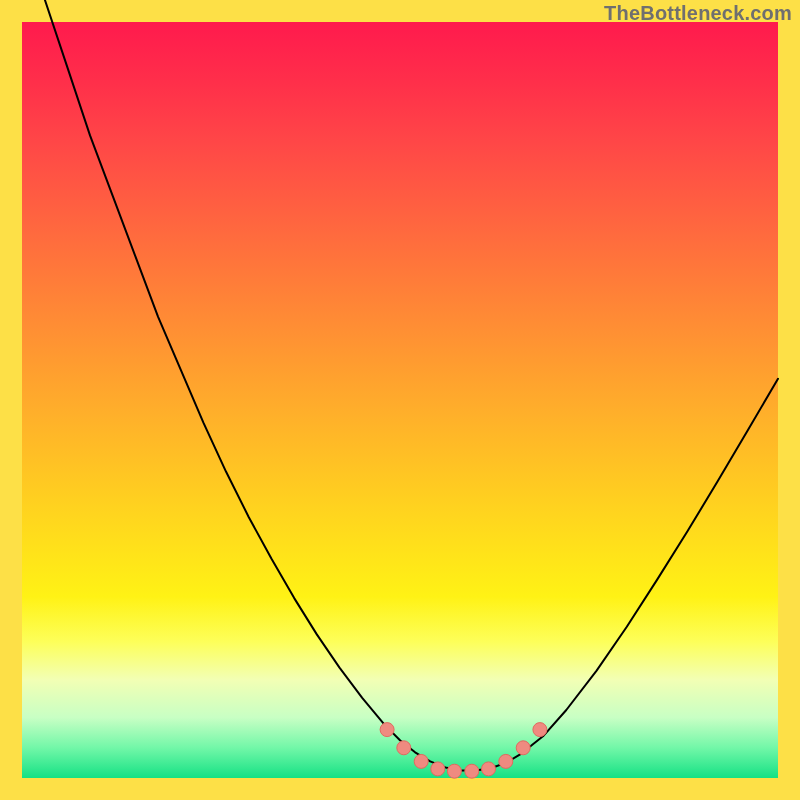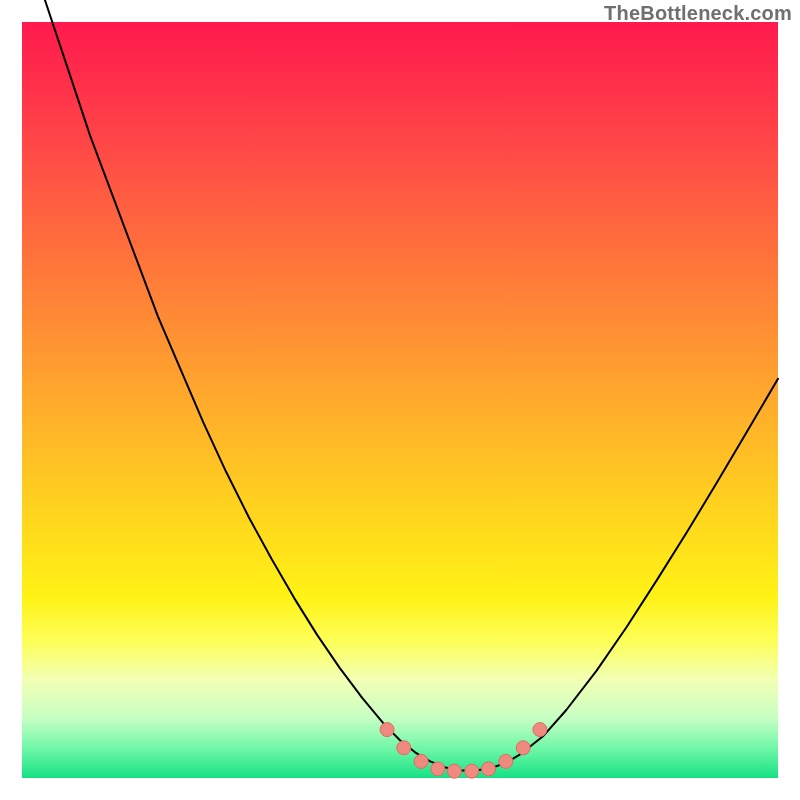--- a/index.html
+++ b/index.html
@@ -9,21 +9,21 @@
     height: 800px;
     background: #000;
     overflow: hidden;
   }
   .frame {
     position: absolute;
     left: 0;
     top: 0;
     width: 800px;
     height: 800px;
-    background: #ffffff;
+    background: #fde047;
   }
   .plot {
     position: absolute;
     left: 22px;
     top: 22px;
     width: 756px;
     height: 756px;
     background: linear-gradient(to bottom,
       #ff1a4d 0%,
       #ff2f4a 8%,

